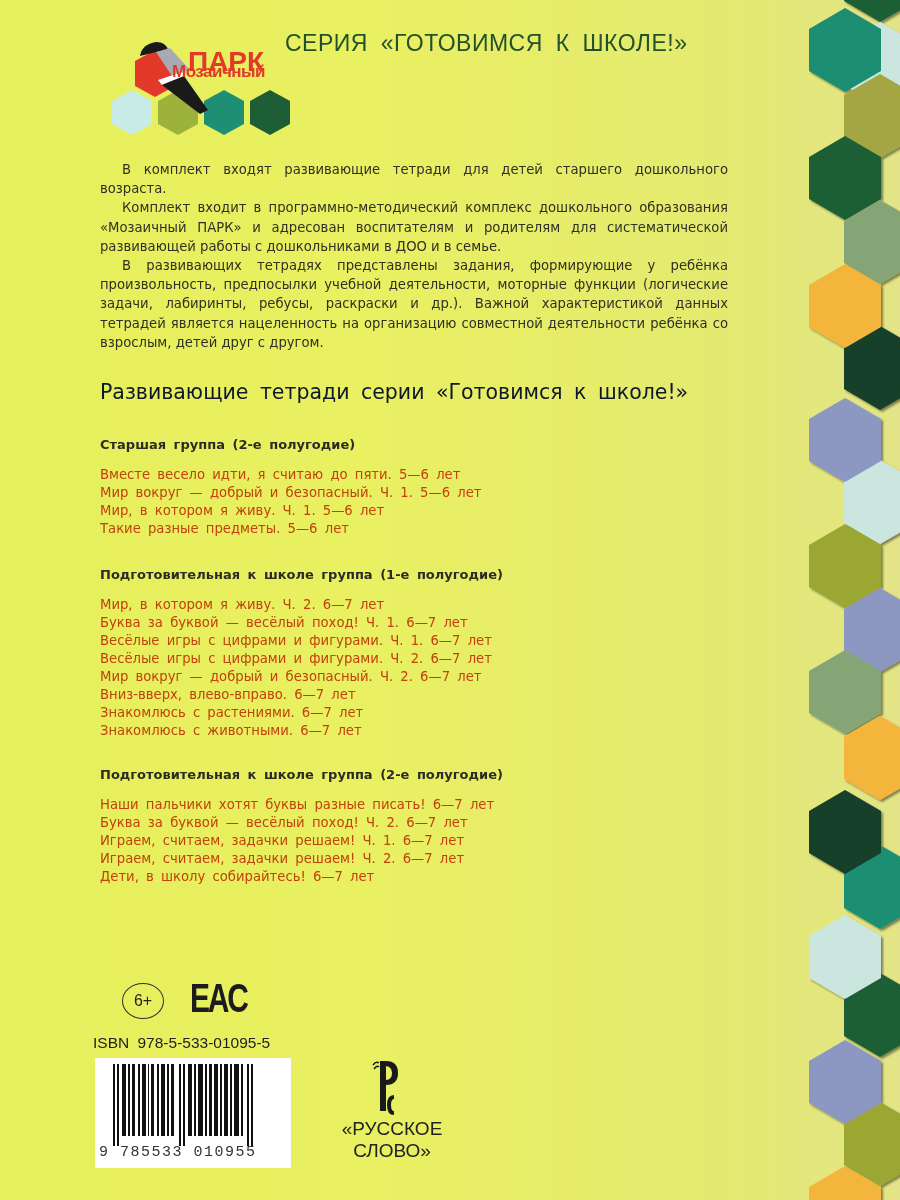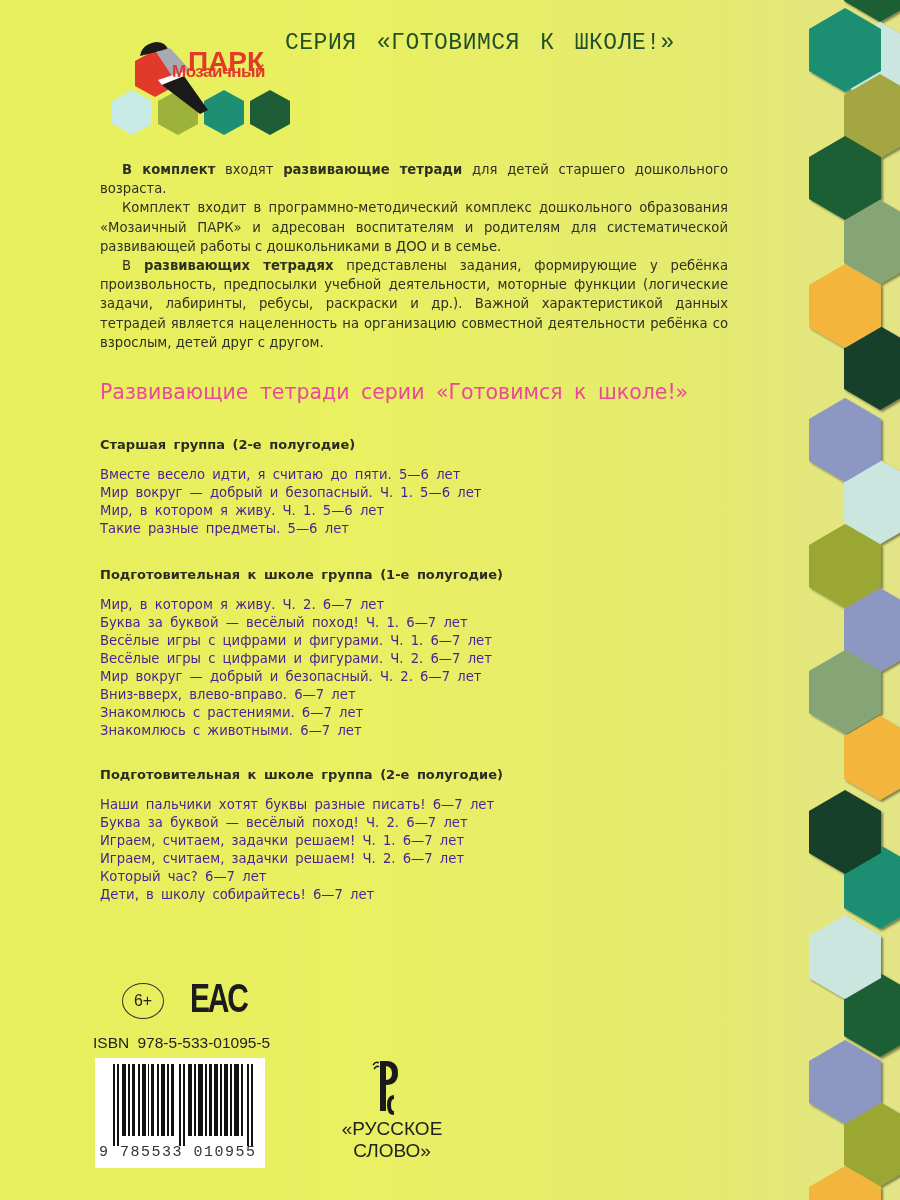--- a/index.html
+++ b/index.html
@@ -12,52 +12,52 @@
     .logo { position: absolute; left: 112px; top: 28px; width: 180px; height: 110px; }
     .logo-text-1 {
       position: absolute; left: 172px; top: 30px; font-family: "Liberation Sans", sans-serif;
       font-weight: bold; color: #e23a2a; font-size: 17px; letter-spacing: -0.5px; margin-top: 32px;
     }
     .logo-text-2 {
       position: absolute; left: 188px; top: 46px; font-family: "Liberation Sans", sans-serif;
       font-weight: bold; color: #e23a2a; font-size: 28px; letter-spacing: 0px;
     }
     .series-title {
-      position: absolute; left: 285px; top: 30px; font-family: Liberation Mono, monospace;
+      position: absolute; left: 285px; top: 30px; font-family: Liberation Sans, sans-serif;
       font-size: 23px; color: #22502a; letter-spacing: 0.5px; word-spacing: 6px;
     }
     .intro {
       position: absolute; left: 100px; top: 160px; width: 628px;
       font-size: 13.2px; line-height: 19.2px; text-align: justify; color: #2f3024;
     }
     .intro p { margin: 0; text-indent: 22px; }
-    .intro b { font-weight: bold; }
+    .intro b { font-weight: normal; }
     .section-title {
-      position: absolute; left: 100px; top: 380px; font-size: 20.5px; color: #ec4899;
+      position: absolute; left: 100px; top: 380px; font-size: 20.5px; color: #0f172a;
       font-family: "DejaVu Sans", sans-serif; word-spacing: 5px;
     }
     .group { position: absolute; left: 100px; width: 600px; }
     .group-title { font-weight: bold; font-size: 13px; color: #2b2b24; margin: 4px 0 14px 0; word-spacing: 3px; }
-    .group-item { font-size: 13.2px; line-height: 18px; color: #4c1d95; word-spacing: 3px; }
+    .group-item { font-size: 13.2px; line-height: 18px; color: #c2410c; word-spacing: 3px; }
     .age-badge {
       position: absolute; left: 122px; top: 983px; width: 40px; height: 34px; border: 1.5px solid #333;
       border-radius: 50%; display: flex; align-items: center; justify-content: center;
       font-family: "Liberation Sans", sans-serif; font-size: 16px; color: #222;
     }
     .eac {
       position: absolute; left: 190px; top: 976px; font-family: "Liberation Sans", sans-serif;
       font-size: 40px; font-weight: bold; color: #1c1c1c; letter-spacing: -3px; transform: scaleX(0.75);
       transform-origin: left top;
     }
     .isbn {
       position: absolute; left: 93px; top: 1034px; font-family: "Liberation Sans", sans-serif;
       font-size: 15.5px; color: #222; word-spacing: 4px;
     }
     .barcode {
-      position: absolute; left: 95px; top: 1058px; width: 170px; height: 110px; background: #fff;
+      position: absolute; left: 95px; top: 1058px; width: 196px; height: 110px; background: #fff;
     }
     .barcode-bars { position: absolute; left: 18px; top: 6px; width: 140px; height: 82px; }
     .barcode-digits {
       position: absolute; left: 4px; top: 86px; font-family: "Liberation Mono", monospace;
       font-size: 15px; color: #333; letter-spacing: 1.5px;
     }
     .publisher-logo { position: absolute; left: 370px; top: 1055px; width: 40px; height: 65px; }
     .publisher-name {
       position: absolute; left: 337px; top: 1118px; font-family: "Liberation Sans", sans-serif;
       font-size: 19px; line-height: 22px; color: #222; text-align: center; width: 110px;
@@ -122,21 +122,20 @@
   <div class="group-item">Знакомлюсь с растениями. 6—7 лет</div>
   <div class="group-item">Знакомлюсь с животными. 6—7 лет</div>
 </div>
 
 <div class="group" style="top: 763px;">
   <div class="group-title">Подготовительная к школе группа (2-е полугодие)</div>
   <div class="group-item">Наши пальчики хотят буквы разные писать! 6—7 лет</div>
   <div class="group-item">Буква за буквой — весёлый поход! Ч. 2. 6—7 лет</div>
   <div class="group-item">Играем, считаем, задачки решаем! Ч. 1. 6—7 лет</div>
   <div class="group-item">Играем, считаем, задачки решаем! Ч. 2. 6—7 лет</div>
-  <div class="group-item">Который час? 6—7 лет</div>
   <div class="group-item">Дети, в школу собирайтесь! 6—7 лет</div>
 </div>
 
 <div class="age-badge">6+</div>
 <div class="eac">EAC</div>
 <div class="isbn">ISBN  978-5-533-01095-5</div>
 
 <div class="barcode">
   <svg class="barcode-bars" viewBox="0 0 140 82" preserveAspectRatio="none">
     <g fill="#111">

